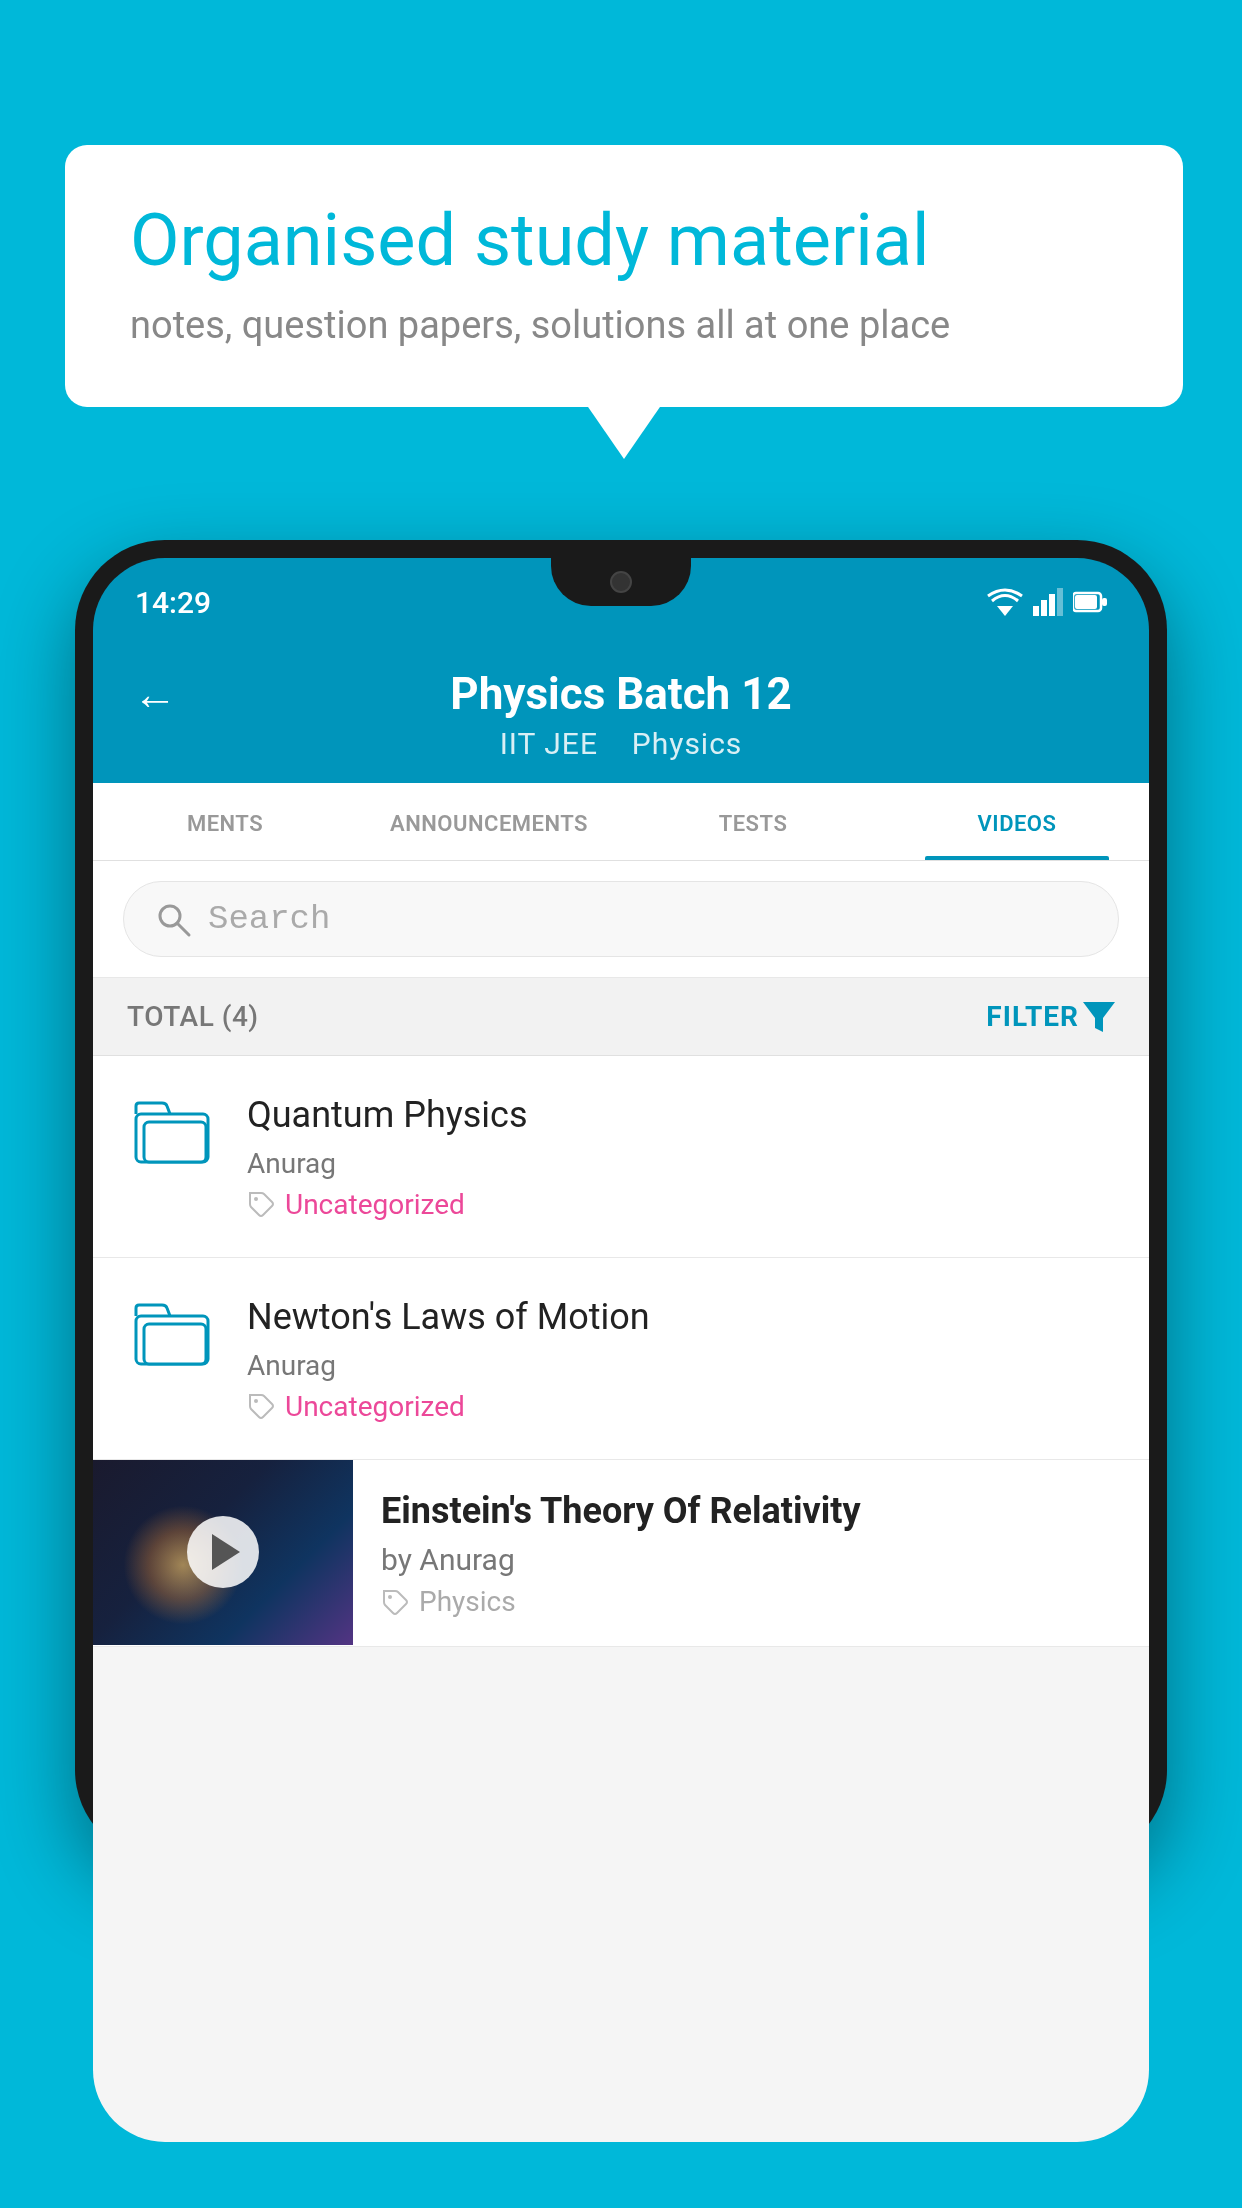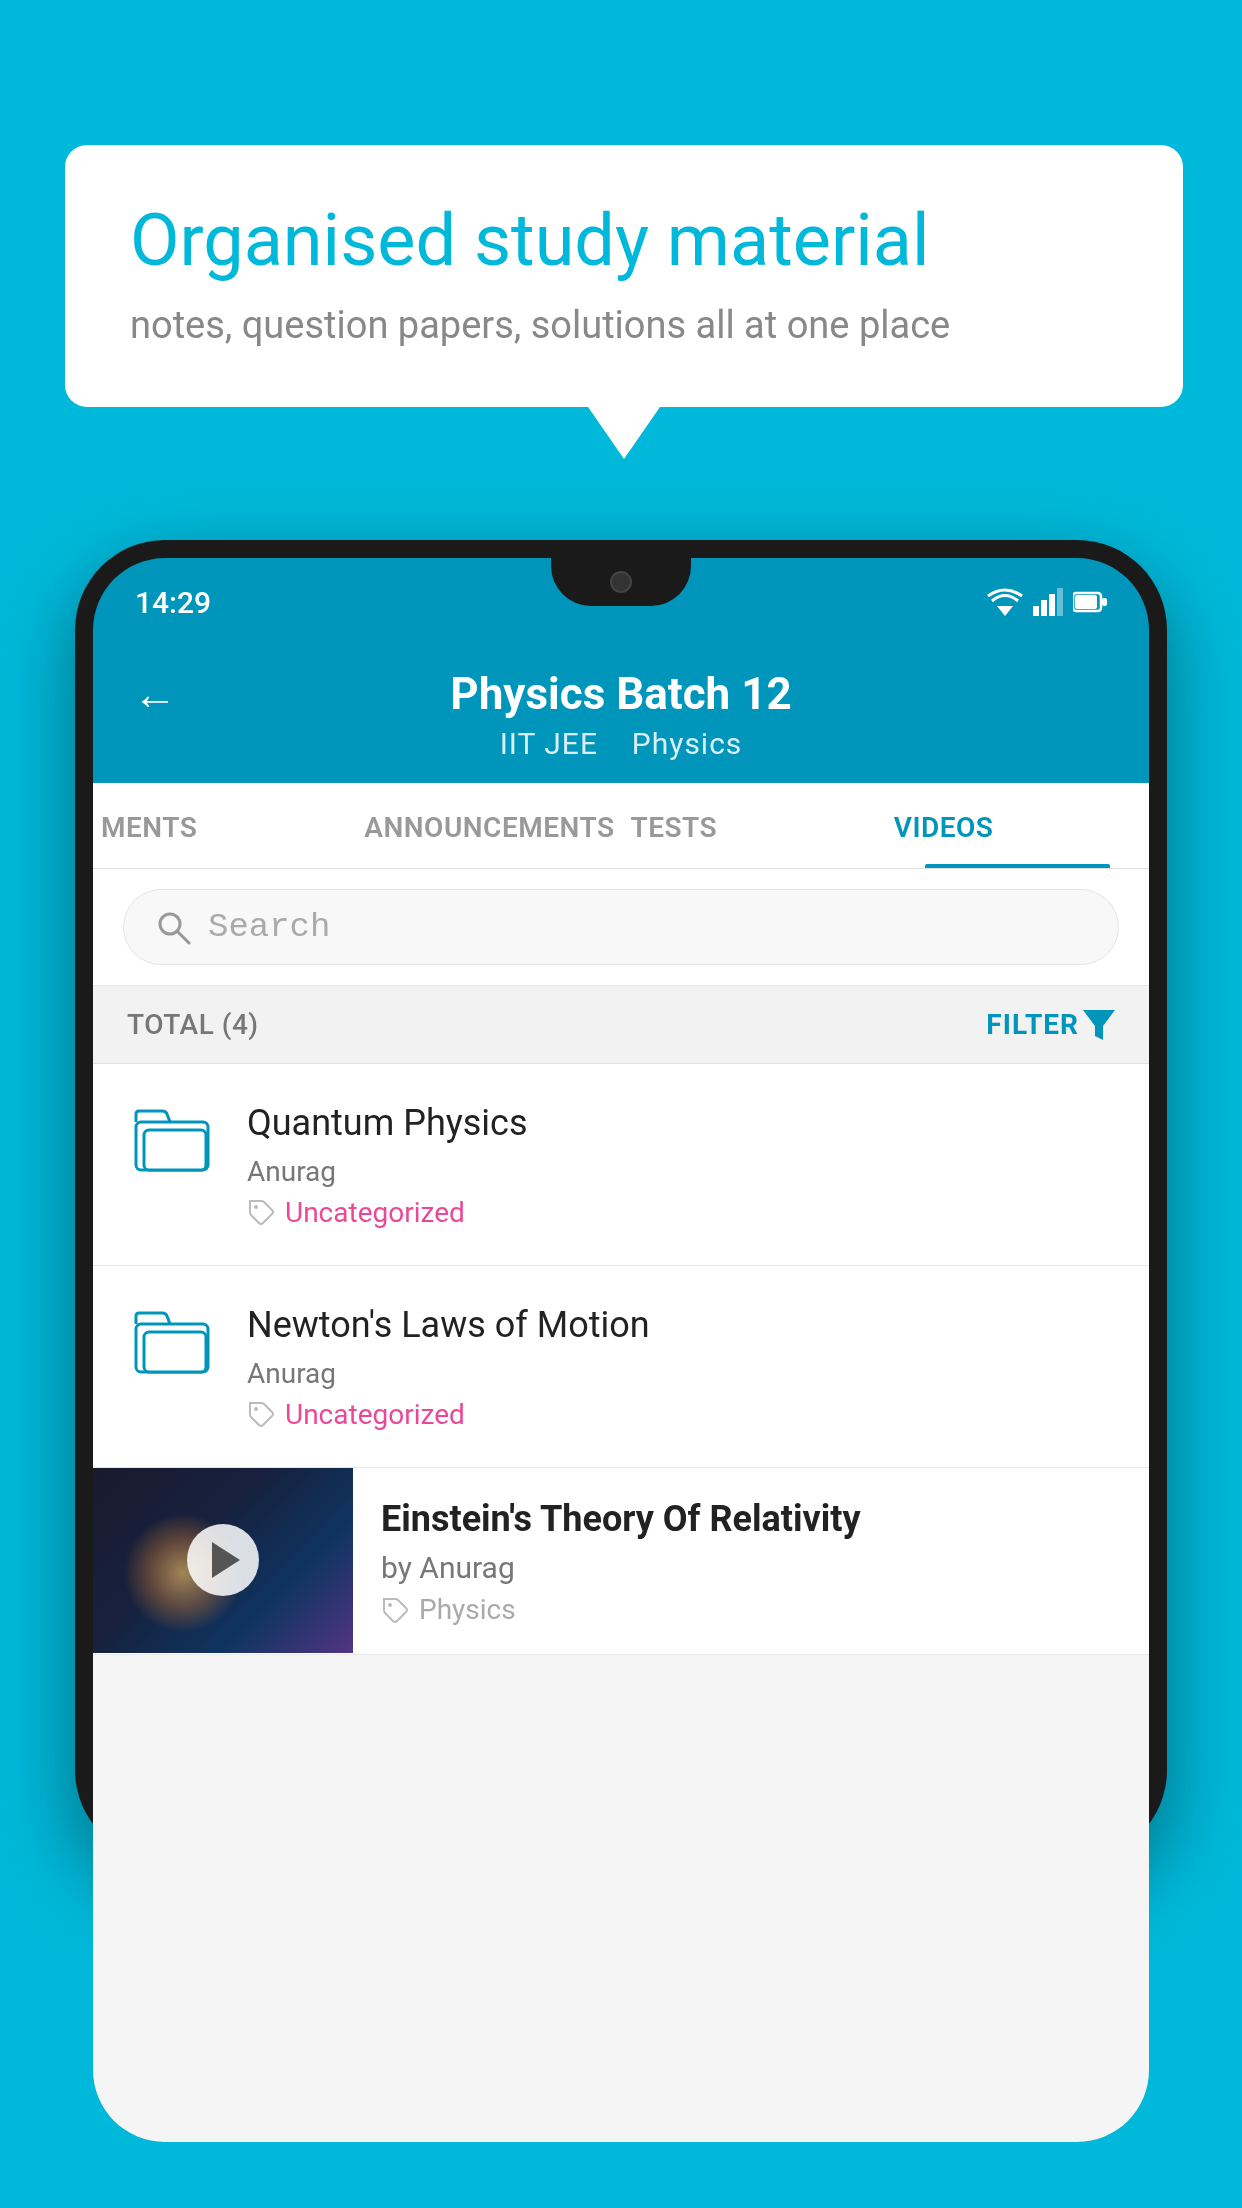--- a/index.html
+++ b/index.html
@@ -172,23 +172,23 @@
     .tabs-bar {
       background: white;
       display: flex;
       align-items: stretch;
       border-bottom: 1px solid #e0e0e0;
       overflow: hidden;
     }
 
     .tab-item {
       flex: 1;
-      text-align: left;
+      text-align: center;
       padding: 28px 8px 24px;
-      font-size: 28px;
+      font-size: 22px;
       font-weight: 600;
       color: #999;
       letter-spacing: 0.5px;
       position: relative;
       cursor: pointer;
     }
 
     .tab-item.active {
       color: #0095bb;
     }

